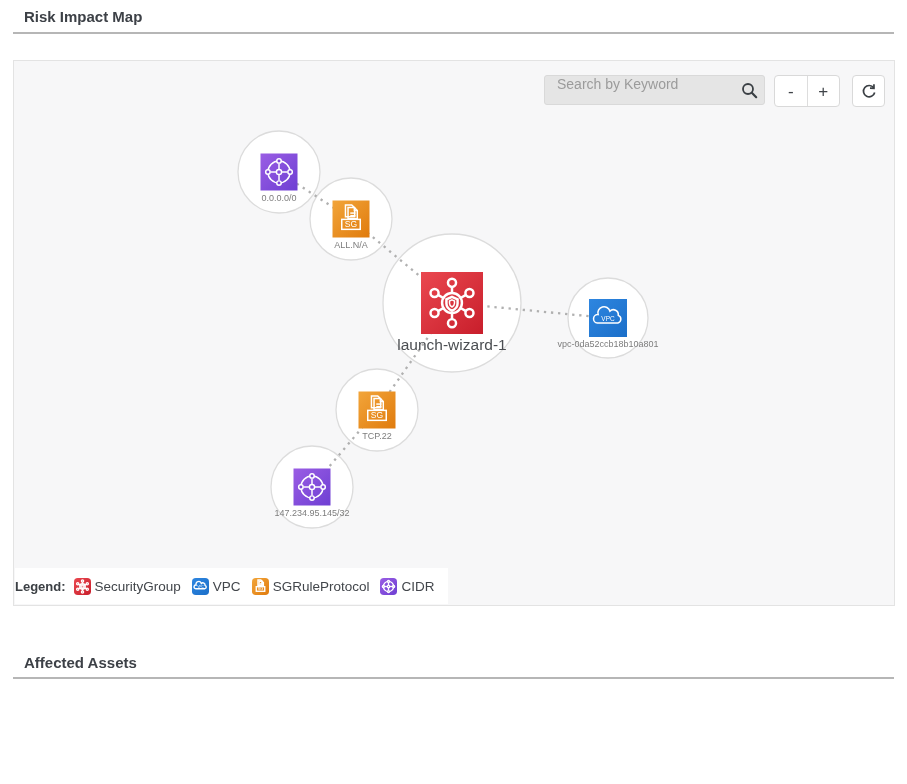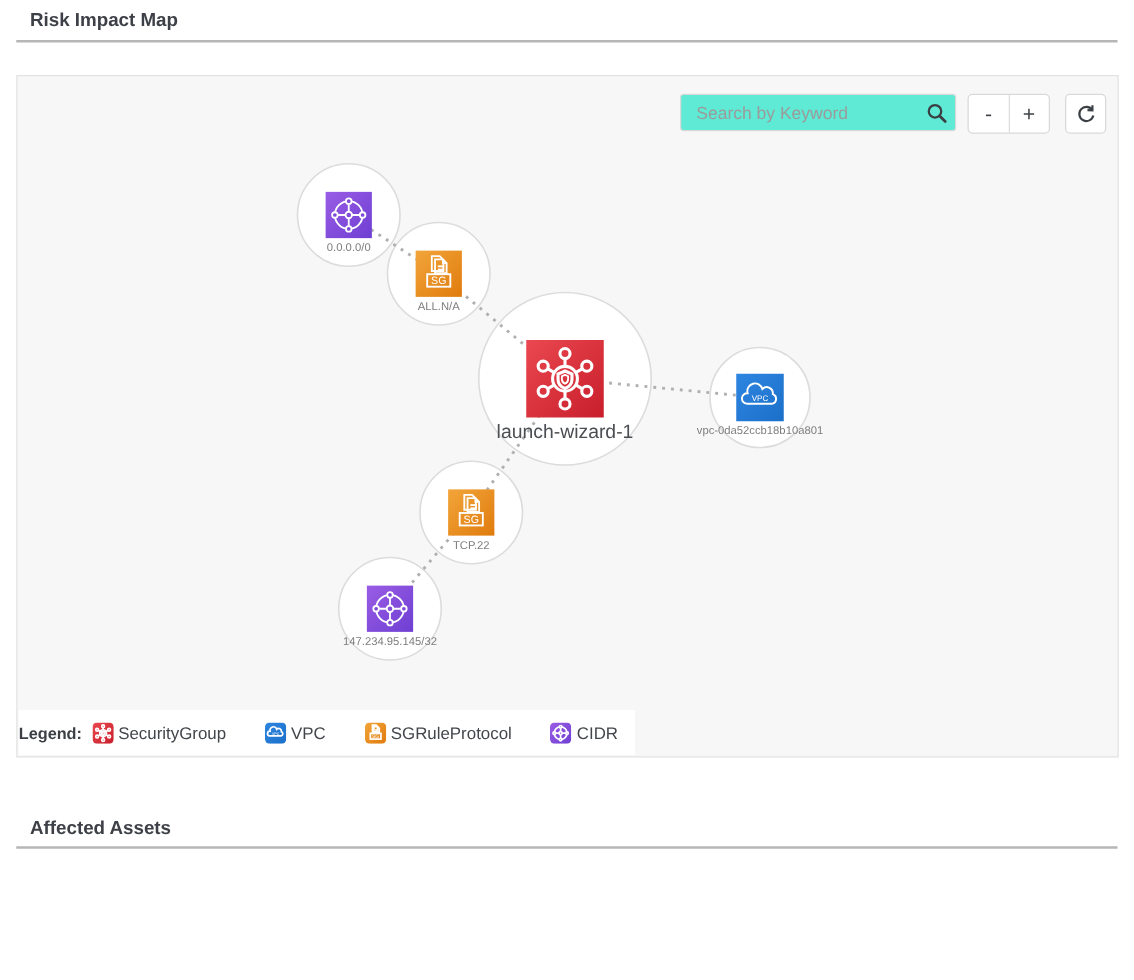--- a/index.html
+++ b/index.html
@@ -15,22 +15,22 @@
     position:absolute;left:13px;width:881px;height:2px;background:#b6b6b6;
   }
   
   .map-panel{
     position:absolute;left:13px;top:60px;width:880px;height:544px;
     background:#f7f7f8;border:1px solid #e3e3e3;
   }
   .graph-canvas{position:absolute;left:0;top:0;width:880px;height:544px;}
   .search-box{
     position:absolute;left:530px;top:14px;width:221px;height:30px;
-    background:#5eead4;border:1px solid #d9d9d9;border-radius:3px;
-    display:flex;align-items:center;box-sizing:border-box;
+    background:#e5e5e5;border:1px solid #d9d9d9;border-radius:3px;
+    display:flex;align-items:flex-start;box-sizing:border-box;
   }
   .search-box input{
     flex:1;border:none;outline:none;background:transparent;
     font-family:"Liberation Sans",sans-serif;font-size:14px;color:#333;
     padding:0 4px 0 12px;min-width:0;
   }
   .search-box input::placeholder{color:#9b9b9b;}
   .search-icon-btn{
     width:30px;height:28px;display:flex;align-items:center;justify-content:center;
     cursor:pointer;background:transparent;border:none;padding:0;
@@ -225,21 +225,21 @@
 
   <button class="refresh-btn">
     <svg width="18" height="18" viewBox="0 0 20 20">
       <path d="M15.2,6.4 A6.3,6.3 0 1 0 16.3,11.6" fill="none" stroke="#3a3f44" stroke-width="1.9"></path>
       <polyline points="15.5,2.5 15.5,7.0 11.1,6.8" fill="none" stroke="#3a3f44" stroke-width="1.9"></polyline>
     </svg>
   </button>
 
   <div class="legend-bar">
     <span class="legend-label">Legend:</span>
-    <span id="legend-items" style="display:flex;align-items:center;gap:20px;">
+    <span id="legend-items" style="display:flex;align-items:center;">
         <span class="legend-item">
           <span class="swatch">
          <svg width="17" height="17" viewBox="-50 -50 100 100">
               <defs>
                 <linearGradient id="grad-securitygroup" x1="0" y1="0" x2="1" y2="1">
        <stop offset="0" stop-color="#ea4850"></stop>
                   <stop offset="1" stop-color="#c81e2b"></stop>
      </linearGradient>
           <linearGradient id="grad-sgrule" x1="0" y1="0" x2="1" y2="1">
        <stop offset="0" stop-color="#f2a53a"></stop>

